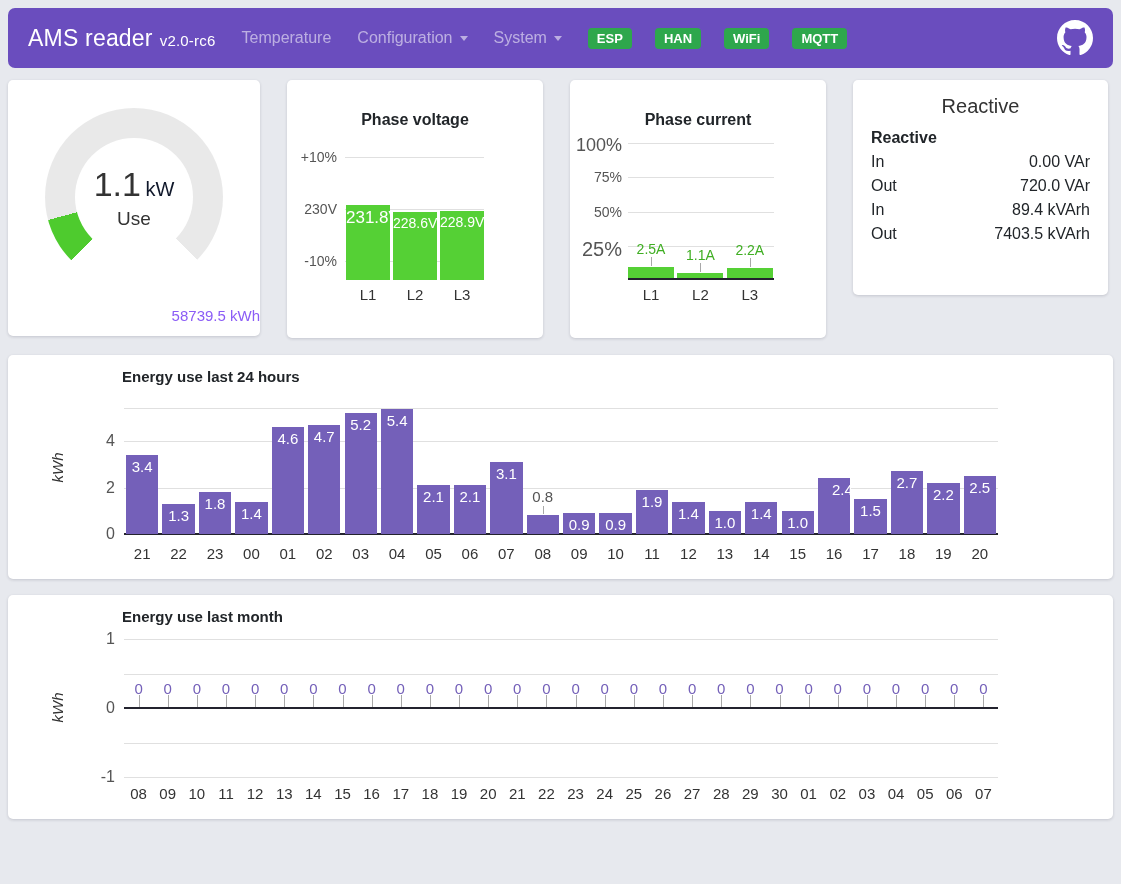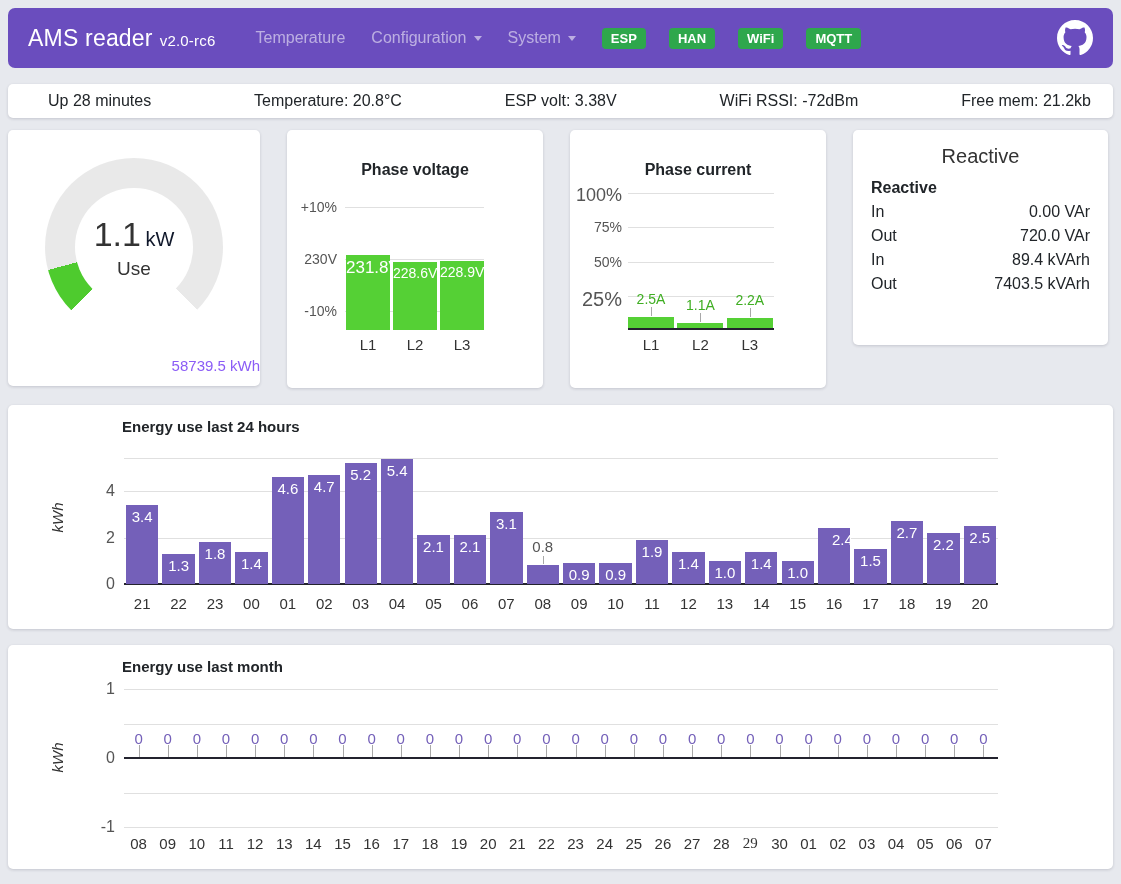--- a/index.html
+++ b/index.html
@@ -8,21 +8,21 @@
   }
   *{box-sizing:border-box}
   html,body{margin:0;padding:0}
   body{width:1121px;height:884px;background:#e7e9ee;font-family:"Liberation Sans",sans-serif;overflow:hidden}
   .page{padding:8px 8px 0 8px}
 
   
   .navbar{height:60px;background:var(--navbar_bg);border-radius:7px;display:flex;align-items:center;padding:0 20px;}
   .brand{color:#fff;font-size:23px;letter-spacing:.2px;cursor:pointer}
   .brand .version{font-size:15px;margin-left:7px}
-  .navlinks{display:flex;margin-left:40px}
+  .navlinks{display:flex;margin-left:26px}
   .navlink{color:rgba(255,255,255,.55);font-size:16px;margin-right:26px;cursor:pointer;display:flex;align-items:center}
   .caret{display:inline-block;width:0;height:0;border-left:4.5px solid transparent;border-right:4.5px solid transparent;border-top:5px solid rgba(255,255,255,.55);margin-left:7px}
   .badges{display:flex;align-items:center}
   .badge{background:var(--badge_green);color:#fff;font-size:13px;font-weight:700;padding:4px 9px;border-radius:4px;margin-right:23px;line-height:1}
   .gh{margin-left:auto;width:36px;height:36px;cursor:pointer}
 
   
   .card{background:#fff;border-radius:5px;box-shadow:0 1px 3px rgba(40,40,60,.18);}
   .statusbar{margin-top:16px;height:34px;display:flex;align-items:center;justify-content:space-between;padding:0 22px 0 40px;font-size:16px;color:#212529}
   .row1{display:flex;gap:27px;margin-top:12px;align-items:flex-start}
@@ -83,27 +83,20 @@
       <span class="badge">ESP</span>
       <span class="badge">HAN</span>
       <span class="badge">WiFi</span>
       <span class="badge">MQTT</span>
     </div>
     <svg class="gh" viewBox="0 0 16 16" aria-hidden="true">
       <path fill="#ffffff" d="M8 0C3.58 0 0 3.58 0 8c0 3.54 2.29 6.53 5.47 7.59.4.07.55-.17.55-.38 0-.19-.01-.82-.01-1.49-2.01.37-2.53-.49-2.69-.94-.09-.23-.48-.94-.82-1.13-.28-.15-.68-.52-.01-.53.63-.01 1.08.58 1.23.82.72 1.21 1.87.87 2.33.66.07-.52.28-.87.51-1.07-1.78-.2-3.64-.89-3.64-3.95 0-.87.31-1.59.82-2.15-.08-.2-.36-1.02.08-2.12 0 0 .67-.21 2.2.82.64-.18 1.32-.27 2-.27s1.36.09 2 .27c1.53-1.04 2.2-.82 2.2-.82.44 1.1.16 1.92.08 2.12.51.56.82 1.27.82 2.15 0 3.07-1.87 3.75-3.65 3.95.29.25.54.73.54 1.48 0 1.07-.01 1.93-.01 2.2 0 .21.15.46.55.38A8.01 8.01 0 0 0 16 8c0-4.42-3.58-8-8-8z"></path>
     </svg>
   </nav>
 
-  <div class="card statusbar">
-    <span>Up 28 minutes</span>
-    <span>Temperature: 20.8°C</span>
-    <span>ESP volt: 3.38V</span>
-    <span>WiFi RSSI: -72dBm</span>
-    <span>Free mem: 21.2kb</span>
-  </div>
 
   <div class="row1">
 
     <div class="card gauge-card">
       <div class="gauge-ring">
         <div class="gauge-hole">
           <div><span class="gauge-value">1.1</span> <span class="gauge-unit">kW</span></div>
           <div class="gauge-use">Use</div>
         </div>
       </div>
@@ -339,21 +332,21 @@
         <div class="leader" style="left: 654.967px; top: 100px; height: 12px;"></div>
         <div class="xtick" style="left: 638.4px; width: 33.1333px; top: 190px;">26</div>
         <div class="blabel" style="left: 669.533px; width: 29.1333px; top: 85px; color: var(--bar_purple);">0</div>
         <div class="leader" style="left: 684.1px; top: 100px; height: 12px;"></div>
         <div class="xtick" style="left: 667.533px; width: 33.1333px; top: 190px;">27</div>
         <div class="blabel" style="left: 698.667px; width: 29.1333px; top: 85px; color: var(--bar_purple);">0</div>
         <div class="leader" style="left: 713.233px; top: 100px; height: 12px;"></div>
         <div class="xtick" style="left: 696.667px; width: 33.1333px; top: 190px;">28</div>
         <div class="blabel" style="left: 727.8px; width: 29.1333px; top: 85px; color: var(--bar_purple);">0</div>
         <div class="leader" style="left: 742.367px; top: 100px; height: 12px;"></div>
-        <div class="xtick" style="left: 725.8px; width: 33.1333px; top: 190px; font-family: Liberation Serif, serif;">29</div>
+        <div class="xtick" style="left: 725.8px; width: 33.1333px; top: 190px;">29</div>
         <div class="blabel" style="left: 756.933px; width: 29.1333px; top: 85px; color: var(--bar_purple);">0</div>
         <div class="leader" style="left: 771.5px; top: 100px; height: 12px;"></div>
         <div class="xtick" style="left: 754.933px; width: 33.1333px; top: 190px;">30</div>
         <div class="blabel" style="left: 786.067px; width: 29.1333px; top: 85px; color: var(--bar_purple);">0</div>
         <div class="leader" style="left: 800.633px; top: 100px; height: 12px;"></div>
         <div class="xtick" style="left: 784.067px; width: 33.1333px; top: 190px;">01</div>
         <div class="blabel" style="left: 815.2px; width: 29.1333px; top: 85px; color: var(--bar_purple);">0</div>
         <div class="leader" style="left: 829.767px; top: 100px; height: 12px;"></div>
         <div class="xtick" style="left: 813.2px; width: 33.1333px; top: 190px;">02</div>
         <div class="blabel" style="left: 844.333px; width: 29.1333px; top: 85px; color: var(--bar_purple);">0</div>

